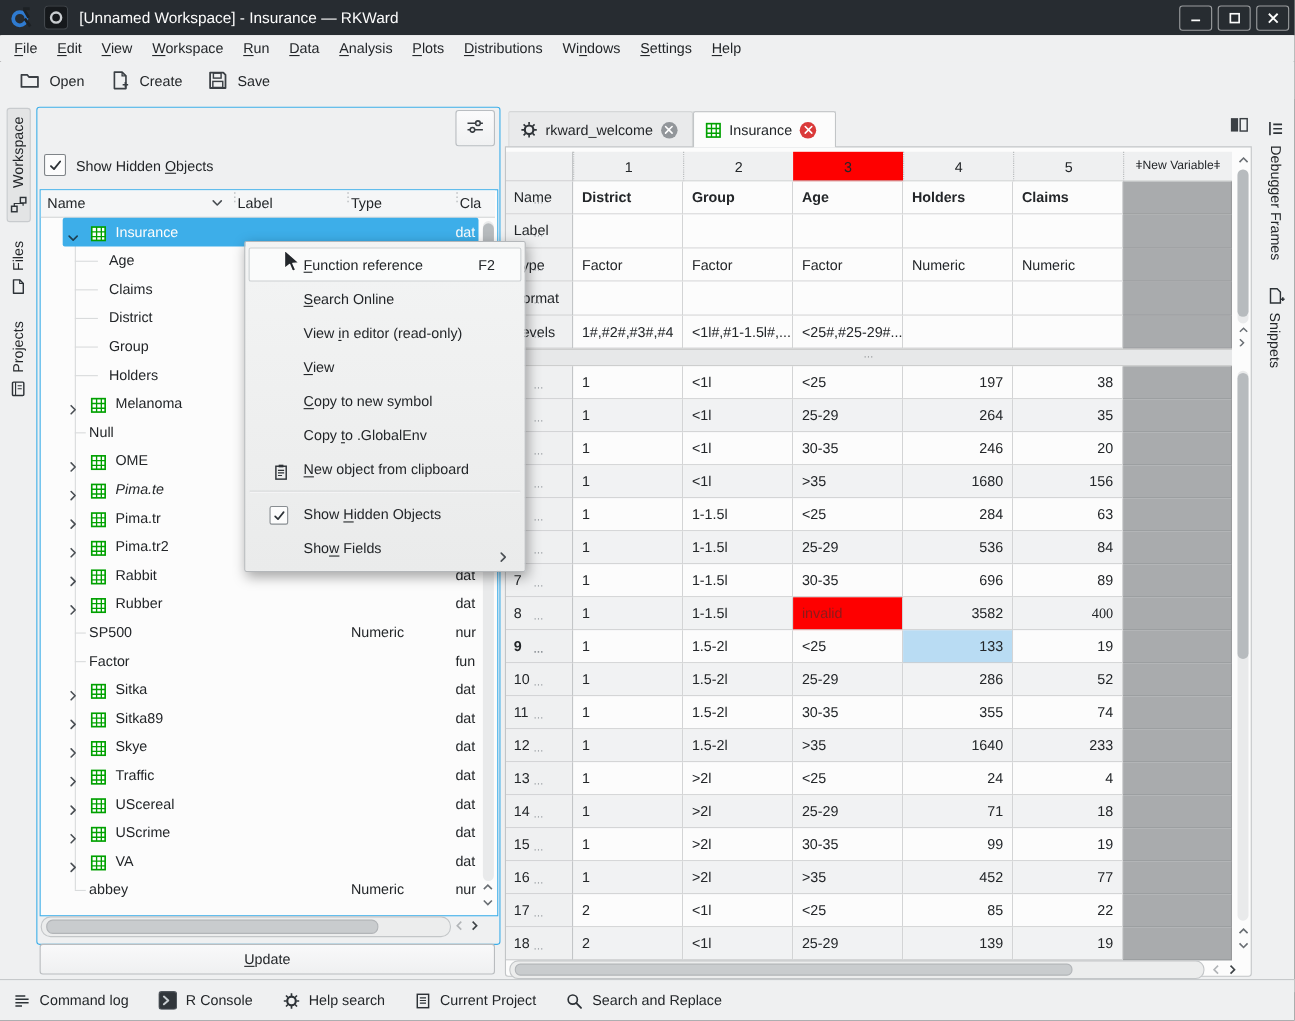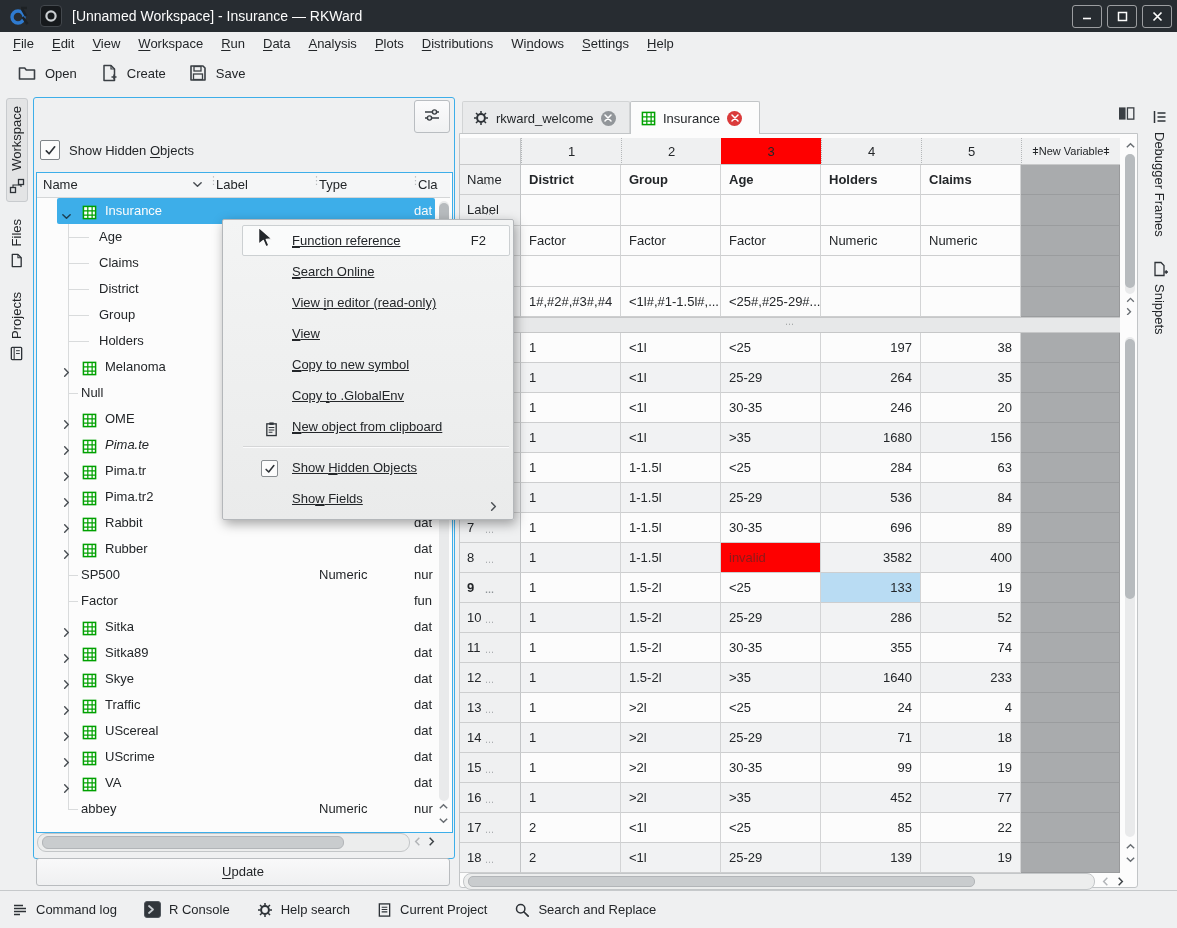--- a/index.html
+++ b/index.html
@@ -84,21 +84,21 @@
   .cell.nv{background:#a9abad;border-right:1px solid #98999b;border-bottom:1px solid #9a9c9e;}
   .cell.red{background:#fe0000;}
   .cell.selcell{background:#b9dcf3;}
   .cell.num{text-align:right;}
   .handle-dots{position:absolute;left:0;right:0;bottom:-5px;text-align:center;color:#8f9499;font-size:9px;letter-spacing:1px;z-index:3;}
   #splitter{position:absolute;left:0;top:179px;width:660px;height:16px;background:#e7e8e9;border-top:1px solid #c6c7c8;border-bottom:1px solid #c6c7c8;box-sizing:border-box;text-align:center;color:#8f9294;font-size:9px;line-height:12px;letter-spacing:1px;}
   #editor-hscroll{position:absolute;left:3px;top:735px;width:630px;height:15px;border:1px solid #c3c6c8;border-radius:8px;background:#eceded;}
   #editor-hscroll .hhandle{position:absolute;left:4px;top:2px;width:505px;height:9px;border-radius:5px;background:#c9ccce;border:1px solid #b2b5b8;}
 
   
-  #context-menu{position:absolute;left:222px;top:219px;width:292px;background:linear-gradient(#f3f4f4,#eaebeb);border:1px solid #b4b7ba;border-radius:2px;box-shadow:2px 4px 12px rgba(0,0,0,.35);padding:5px 3px 5px 19px;z-index:50;box-sizing:border-box;text-decoration:underline;}
+  #context-menu{position:absolute;left:222px;top:219px;width:256px;background:linear-gradient(#f3f4f4,#eaebeb);border:1px solid #b4b7ba;border-radius:2px;box-shadow:2px 4px 12px rgba(0,0,0,.35);padding:5px 3px 5px 3px;z-index:50;box-sizing:border-box;}
   .cm-item{position:relative;height:29px;line-height:29px;padding-left:49px;color:#232629;border:1px solid transparent;border-radius:2px;}
   .cm-item.hl{background:#fafbfb;border:1px solid #ccd0d2;}
   .cm-sep{height:1px;background:#d5d6d7;border-bottom:1px solid #fbfbfc;margin:4px 1px;}
   .cm-shortcut{position:absolute;right:23px;top:0;}
   .cm-arrow{position:absolute;right:10px;top:9px;color:#4a4f54;}
   .cm-icn{position:absolute;left:21px;top:6px;}
   .cm-check{position:absolute;left:18px;top:7px;width:15px;height:15px;background:#fcfcfc;border:1px solid #888d91;border-radius:2px;display:flex;align-items:center;justify-content:center;}
 
   
   #statusbar{position:absolute;left:0;top:890px;width:1177px;height:38px;background:#eff0f1;border-top:1px solid #c6c9cb;display:flex;align-items:center;box-sizing:border-box;padding:0 12px;}
@@ -664,21 +664,21 @@
               <div class="cell num" style="width: 100px;">696</div>
               <div class="cell num" style="width: 100px;">89</div>
               <div class="cell nv" style="width: 99px;"></div>
             </div>
             <div class="erow" style="top: 405px; height: 30px; line-height: 30px;">
               <div class="cell hdr" style="width: 61px;">8<div class="handle-dots">⋯</div></div>
               <div class="cell" style="width: 100px; background: rgb(241, 242, 243);">1</div>
               <div class="cell" style="width: 100px; background: rgb(241, 242, 243);">1-1.5l</div>
               <div class="cell red" style="width: 100px; background: rgb(254, 0, 0); color: rgb(139, 26, 26);">invalid</div>
               <div class="cell num" style="width: 100px; background: rgb(241, 242, 243);">3582</div>
-              <div class="cell num" style="width: 100px; background: rgb(241, 242, 243);">400</div>
+              <div class="cell num" style="width: 100px; background: rgb(241, 242, 243); font-family: Liberation Serif, serif;">400</div>
               <div class="cell nv" style="width: 99px;"></div>
             </div>
             <div class="erow" style="top: 435px; height: 30px; line-height: 30px;">
               <div class="cell hdr" style="width: 61px; font-weight: bold;">9<div class="handle-dots">⋯</div></div>
               <div class="cell" style="width: 100px;">1</div>
               <div class="cell" style="width: 100px;">1.5-2l</div>
               <div class="cell" style="width: 100px;">&lt;25</div>
               <div class="cell num selcell" style="width: 100px; background: rgb(185, 220, 243);">133</div>
               <div class="cell num" style="width: 100px;">19</div>
               <div class="cell nv" style="width: 99px;"></div>

